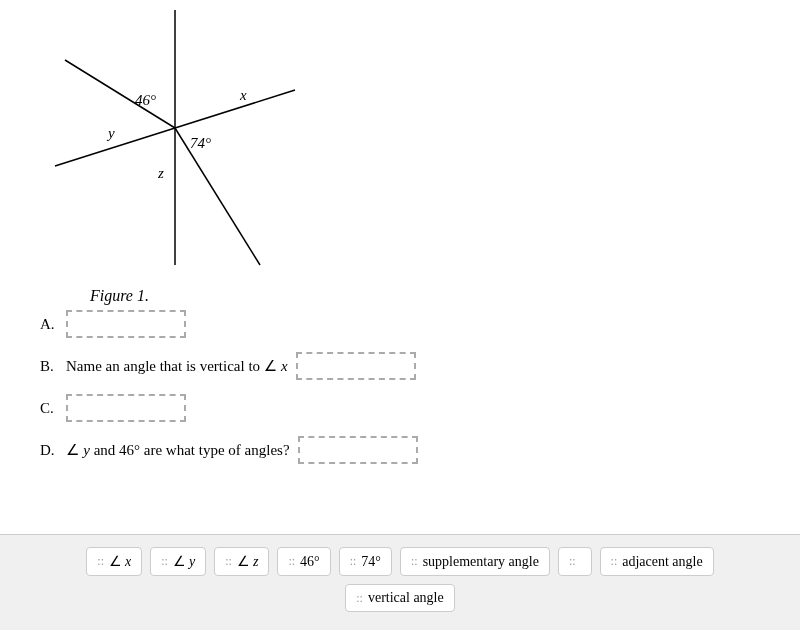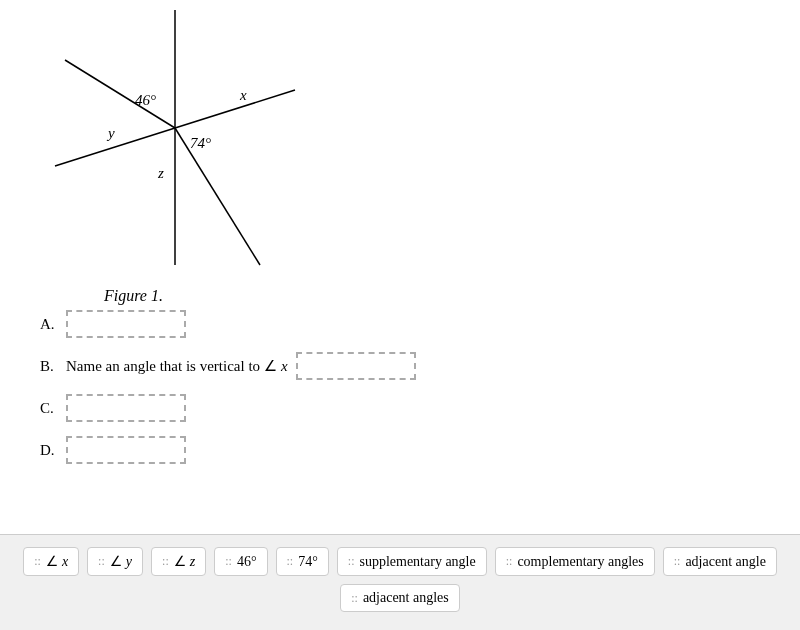--- a/index.html
+++ b/index.html
@@ -24,21 +24,21 @@
     }
 
     .figure-svg {
       position: absolute;
       top: 0; left: 0;
     }
 
     .figure-label {
       position: absolute;
       bottom: -5px;
-      left: 64px;
+      left: 50px;
       font-size: 16px;
       font-style: italic;
     }
 
     .questions {
       margin-top: 10px;
       padding-left: 10px;
     }
 
     .question-row {
@@ -150,20 +150,21 @@
       <div class="drag-answer-box"></div>
     </div>
 
     <div class="question-row">
       <span class="question-label">C.</span>
       <div class="drag-answer-box"></div>
     </div>
 
     <div class="question-row">
       <span class="question-label">D.</span>
+      <span class="question-text">∠ <span class="math-italic">y</span> and 46° are what type of angles?</span>
       <div class="drag-answer-box"></div>
     </div>
 
   </div>
 </div>
 
 <div class="answer-bank">
   <div class="answer-bank-row">
 
     <div class="answer-chip">
@@ -191,29 +192,28 @@
       <span>74°</span>
     </div>
 
     <div class="answer-chip">
       <span class="chip-dots">::</span>
       <span>supplementary angle</span>
     </div>
 
     <div class="answer-chip">
       <span class="chip-dots">::</span>
-      <span>complementary angles</span>
     </div>
 
     <div class="answer-chip">
       <span class="chip-dots">::</span>
       <span>adjacent angle</span>
     </div>
 
   </div>
 
   <div class="answer-bank-row">
     <div class="answer-chip">
       <span class="chip-dots">::</span>
-      <span>adjacent angles</span>
+      <span>vertical angle</span>
     </div>
   </div>
 </div>
 
 </body></html>

